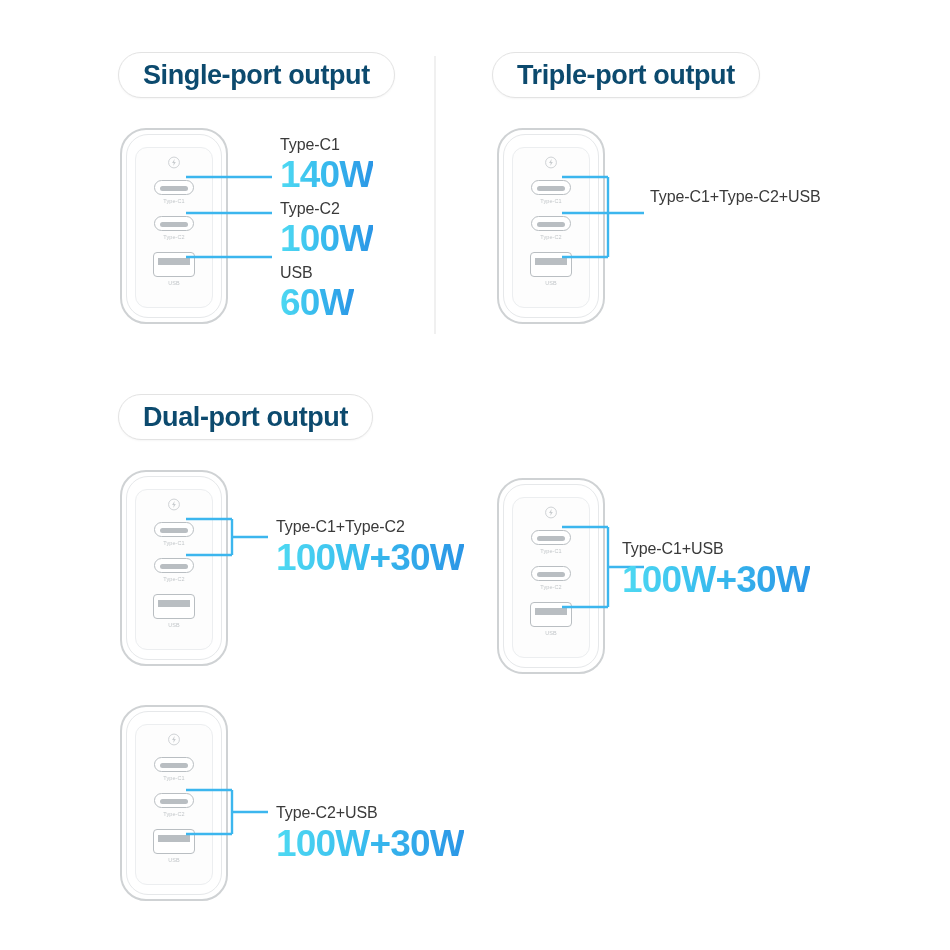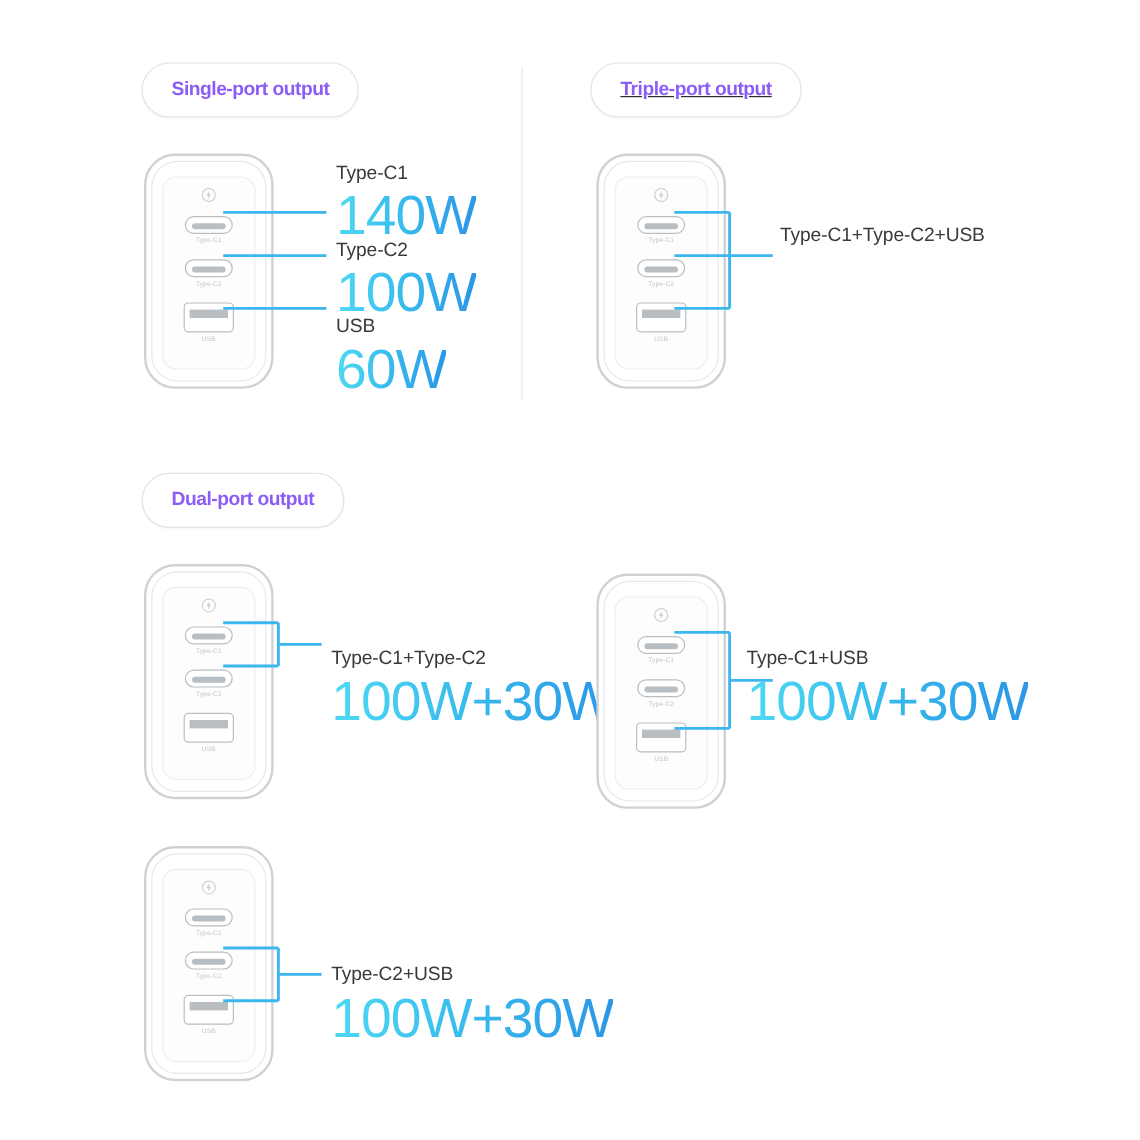--- a/index.html
+++ b/index.html
@@ -29,24 +29,24 @@
     justify-content: center;
     box-sizing: border-box;
     height: 46px;
     padding: 0 24px;
     border: 1.5px solid #e3e3e3;
     border-radius: 23px;
     background: #ffffff;
     box-shadow: 0 1px 2px rgba(0,0,0,0.04);
   }
   .pill span {
-    font-size: 16px;
+    font-size: 27px;
     font-weight: bold;
     letter-spacing: -0.4px;
-    color: #8b5cf6;
+    color: #0c4a6e;
     white-space: nowrap;
   }
 
   
   .divider {
     position: absolute;
     width: 2px;
     background: #f0f0f0;
   }
 
@@ -155,42 +155,42 @@
     position: absolute;
     white-space: nowrap;
   }
   .callout .cap {
     font-size: 16px;
     color: #3a3a3a;
     letter-spacing: -0.1px;
     line-height: 1.15;
   }
   .callout .watt {
-    font-size: 46px;
-    font-weight: normal;
+    font-size: 37px;
+    font-weight: bold;
     letter-spacing: -0.8px;
     line-height: 1.12;
     background: linear-gradient(90deg, #4ed9f2 0%, #39bdee 45%, #2b96e6 100%);
     -webkit-background-clip: text;
     background-clip: text;
     color: transparent;
     -webkit-text-fill-color: transparent;
   }
   .callout.tight .cap { margin-bottom: 1px; }
 </style>
 </head>
 <body>
 
 <div class="stage">
 
   <div class="pill" style="left:118px; top:52px;">
     <span>Single-port output</span>
   </div>
 
-  <div class="pill" style="left:492px; top:52px;text-decoration:underline;">
+  <div class="pill" style="left:492px; top:52px;">
     <span>Triple-port output</span>
   </div>
 
   <div class="pill" style="left:118px; top:394px;">
     <span>Dual-port output</span>
   </div>
 
   <div class="divider" style="left:434px; top:56px; height:278px;"></div>
 
   <div class="charger" style="left:120px; top:128px;">
@@ -289,21 +289,21 @@
     </div>
   </div>
 
   <svg class="conn" style="left:186px; top:470px; width:120px; height:196px;">
     <line x1="0" y1="49" x2="46" y2="49" stroke="#3cb6ee" stroke-width="2.4"></line>
     <line x1="0" y1="85" x2="46" y2="85" stroke="#3cb6ee" stroke-width="2.4"></line>
     <line x1="46" y1="49" x2="46" y2="85" stroke="#3cb6ee" stroke-width="2.4"></line>
     <line x1="46" y1="67" x2="82" y2="67" stroke="#3cb6ee" stroke-width="2.4"></line>
   </svg>
 
-  <div class="callout tight" style="left:276px; top:540px;">
+  <div class="callout tight" style="left:276px; top:518px;">
     <div class="cap">Type-C1+Type-C2</div>
     <div class="watt">100W+30W</div>
   </div>
 
   <div class="charger" style="left:497px; top:478px;">
     <div class="panel">
       <svg class="bolt-icon" viewBox="0 0 24 24">
         <circle cx="12" cy="12" r="10" fill="none" stroke="#c8cccf" stroke-width="1.6"></circle>
         <path d="M13.2 5.5 L8.4 13 L11.6 13 L10.6 18.5 L15.4 11 L12.2 11 Z" fill="#c8cccf"></path>
       </svg>

